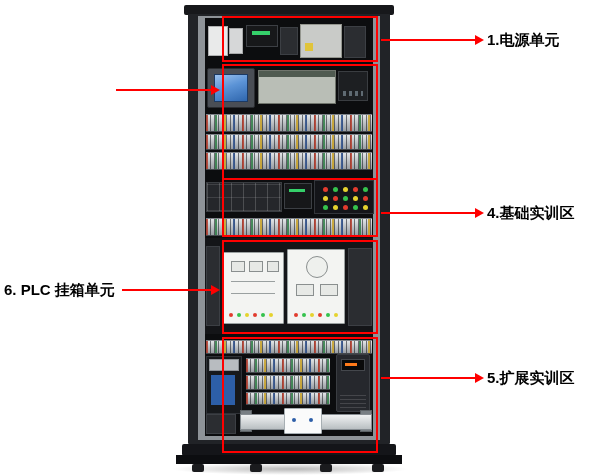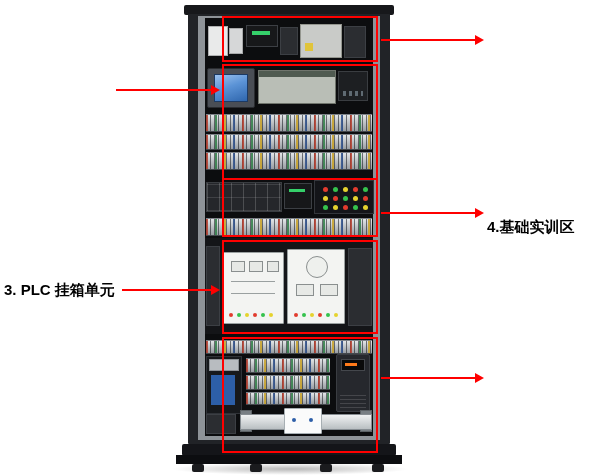--- a/index.html
+++ b/index.html
@@ -179,16 +179,18 @@
   <div class="rline" style="left:222px;top:178px;width:156px;"></div>
   <div class="rbox" style="left:222px;top:240px;width:156px;height:94px;"></div>
   <div class="rbox" style="left:222px;top:337px;width:156px;height:116px;"></div>
 
   <div class="arrow" style="left:381px;top:39px;width:94px;"></div>
   <div class="arrow" style="left:116px;top:89px;width:95px;"></div>
   <div class="arrow" style="left:122px;top:289px;width:89px;"></div>
   <div class="arrow" style="left:381px;top:212px;width:94px;"></div>
   <div class="arrow" style="left:381px;top:377px;width:94px;"></div>
 
-  <div class="rlabel" style="left:4px;top:281px;">3. PLC 挂箱单元</div>
-  <div class="rlabel" style="left:487px;top:204px;margin-top:14px;">4.基础实训区</div>
+  <div class="rlabel" style="left:487px;top:31px;">1.电源单元</div>
+  <div class="rlabel" style="left:4px;top:281px;">6. PLC 挂箱单元</div>
+  <div class="rlabel" style="left:487px;top:204px;">4.基础实训区</div>
+  <div class="rlabel" style="left:487px;top:369px;">5.扩展实训区</div>
 
 </div>
 
 </body></html>

